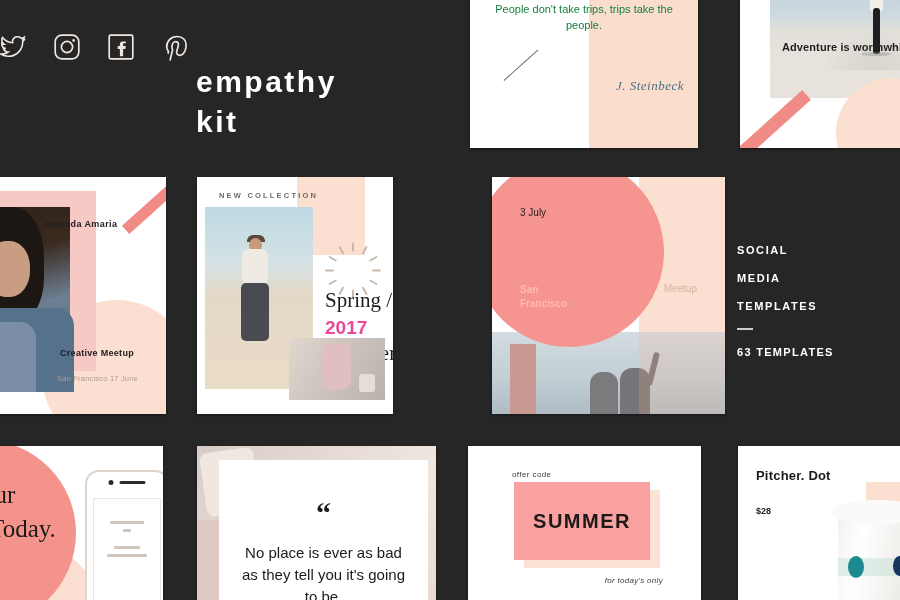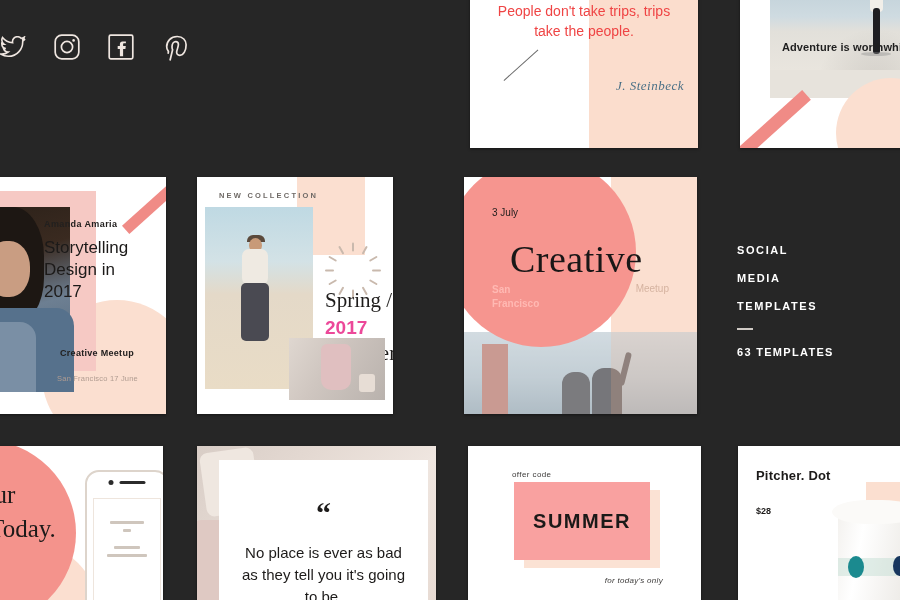--- a/index.html
+++ b/index.html
@@ -36,22 +36,22 @@
     position:absolute; background:#ffffff; overflow:hidden;
     box-shadow:0 1px 3px rgba(0,0,0,.45);
   }
 
   
   #card-quote-trips{ left:470px; top:-12px; width:228px; height:160px; }
   .ct-left{ position:absolute; left:0; top:0; width:52%; height:100%; background:#fff; }
   .ct-right{ position:absolute; right:0; top:0; width:48%; height:100%; background:#fbddcd; }
   .ct-text{
     position:absolute; left:0; right:0; top:14px;
-    text-align:center; color:#ef4444;
-    font-size:14px; line-height:1.42; font-weight:400;
+    text-align:center; color:#15803d;
+    font-size:11px; line-height:1.42; font-weight:400;
     padding:0 14px;
   }
   .ct-slash{
     position:absolute; left:34px; top:92px; width:46px; height:1.4px;
     background:#6a6a6a; transform:rotate(-42deg); transform-origin:left center;
   }
   .ct-sign{
     position:absolute; right:14px; top:90px; width:86px; height:20px;
     font-family:"Liberation Serif", serif; font-style:italic;
     font-size:13px; color:#0c4a6e; letter-spacing:.5px;
@@ -148,21 +148,21 @@
     font-family:"Liberation Serif", serif; font-size:21px; color:#1e1c1b; line-height:1.27;
   }
   .sp-title .yr{ color:#ec4899; font-weight:bold; font-family:"Liberation Sans",sans-serif; font-size:19px; }
   .sp-photo2{
     position:absolute; right:8px; bottom:14px; width:96px; height:62px;
     background:linear-gradient(120deg,#dfd7d0 0%, #cfc6c0 40%, #b9b2ad 100%);
   }
   .sp-photo2 .dress{ position:absolute; left:32px; top:6px; width:30px; height:46px; background:#e0bfc0; border-radius:6px 6px 10px 10px; }
   .sp-photo2 .bag{ position:absolute; right:10px; bottom:8px; width:16px; height:18px; background:#e7ddd5; border-radius:3px; }
 
-  #card-creative{ left:464px; top:177px; width:233px; height:237px;padding-left:44px; }
+  #card-creative{ left:492px; top:177px; width:233px; height:237px;padding-left:44px; }
   .cr-white{ position:absolute; left:0; top:0; width:63%; height:100%; background:#fff; }
   .cr-peach{ position:absolute; right:0; top:0; width:37%; height:100%; background:#fbdfd0; }
   .cr-circle{
     position:absolute; left:-18px; top:-20px; width:190px; height:190px;
     border-radius:50%; background:#f6958f;
   }
   .cr-date{ position:absolute; left:28px; top:30px; font-size:10px; color:#1f1d1c; font-weight:400; }
   .cr-title{
     position:absolute; left:46px; top:60px;
     font-family:"Liberation Serif", serif; font-size:38px; color:#191717; letter-spacing:.5px;
@@ -289,20 +289,24 @@
         <path d="M17.6 8.4h-2.2c-1.5 0-2.5 1-2.5 2.5v2.2h-2.2v3h2.2v7.2h3.2v-7.2h2.3l.4-3h-2.7V11c0-.5.2-.8.8-.8h2v-1.8z" fill="#efe6e0" stroke="none"></path>
       </svg>
     </div>
     <div class="sicon">
       <svg width="24" height="30" viewBox="0 0 24 30" fill="none" stroke="#efe6e0" stroke-width="1.7">
         <path d="M7 28.5c.9-3.7 2.6-10.7 2.6-10.7s-.6-1.3-.6-3.1c0-2.9 1.7-5.1 3.8-5.1 1.8 0 2.6 1.3 2.6 2.9 0 1.8-1.1 4.5-1.7 7-.5 2.1 1 3.8 3.1 3.8 3.8 0 6.3-4.8 6.3-10.6C23.1 8.4 20 4.5 14.2 4.5 7.7 4.5 3.7 9.3 3.7 14.7c0 1.9.6 3.2 1.4 4.2.4.5.5.7.3 1.2-.1.4-.3 1.3-.4 1.6"></path>
       </svg>
     </div>
   </div>
 
+  <div class="brand">
+    <span>empathy</span>
+    <span class="l2">kit</span>
+  </div>
 
   <div class="card" id="card-quote-trips">
     <div class="ct-left"></div>
     <div class="ct-right"></div>
     <div class="ct-text">People don't take trips, trips take the people.</div>
     <div class="ct-slash"></div>
     <div class="ct-sign">J. Steinbeck</div>
   </div>
 
   <div class="card" id="card-adventure">
@@ -326,21 +330,20 @@
     <div class="st-circle"></div>
     <div class="st-pinkbg"></div>
     <div class="st-photo">
       <div class="hair"></div>
         <div class="face"></div>
         <div class="denim"></div>
         <div class="denim2"></div>
     </div>
     <div class="st-stripe"></div>
     <div class="st-author">Amanda Amaria</div>
-    <div class="st-title">Storytelling Design in 2017</div>
     <div class="st-meet">Creative Meetup</div>
     <div class="st-meta">San Francisco 17 June</div>
   </div>
 
   <div class="card" id="card-spring">
     <div class="sp-peach"></div>
     <div class="sp-label">NEW COLLECTION</div>
     <div class="sp-photo">
       <div class="man">
           <div class="cap"></div>
@@ -379,21 +382,20 @@
     <div class="cr-photo">
       <div class="cr-bridge"></div>
         <div class="cr-g1"></div>
         <div class="cr-g2"></div>
         <div class="cr-arm"></div>
     </div>
     <div class="cr-veil"></div>
     <div class="cr-veil2"></div>
     <div class="cr-circle"></div>
     <div class="cr-date">3 July</div>
-    <div class="cr-title">Creative</div>
     <div class="cr-city">San Francisco</div>
     <div class="cr-meet">Meetup</div>
   </div>
 
   <div class="side-text">
     <div class="line">SOCIAL</div>
     <div class="line">MEDIA</div>
     <div class="line">TEMPLATES</div>
     <div class="side-rule"></div>
     <div class="side-count">63 TEMPLATES</div>

